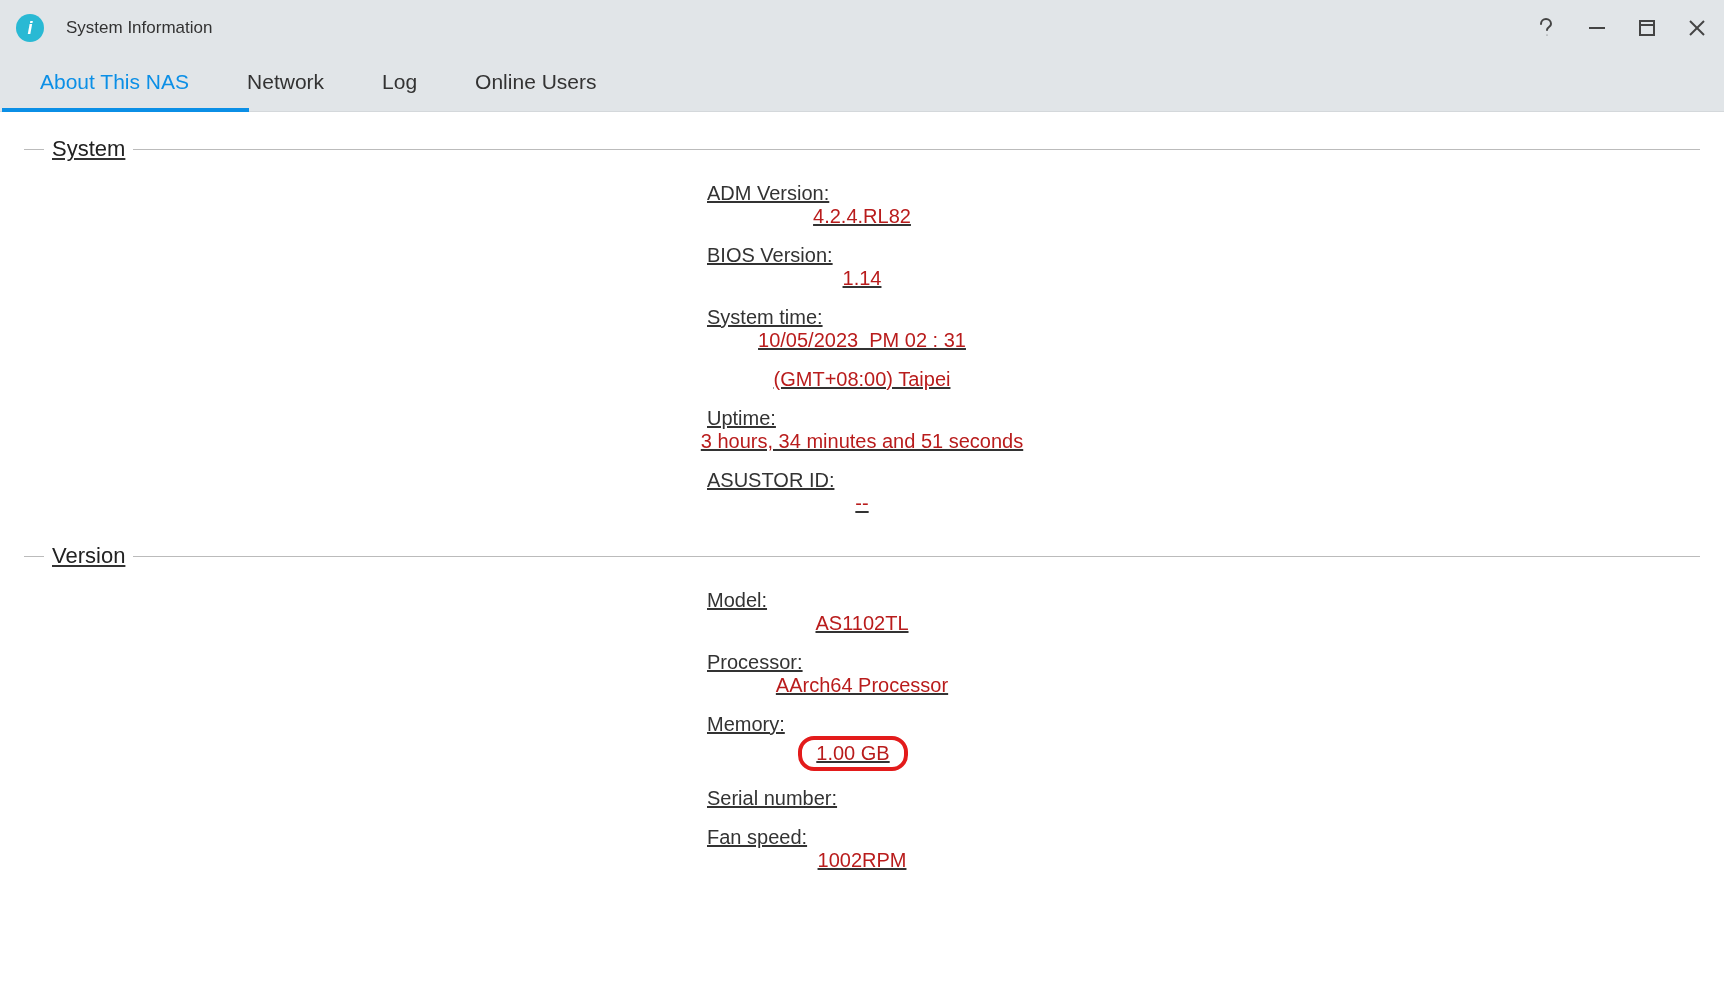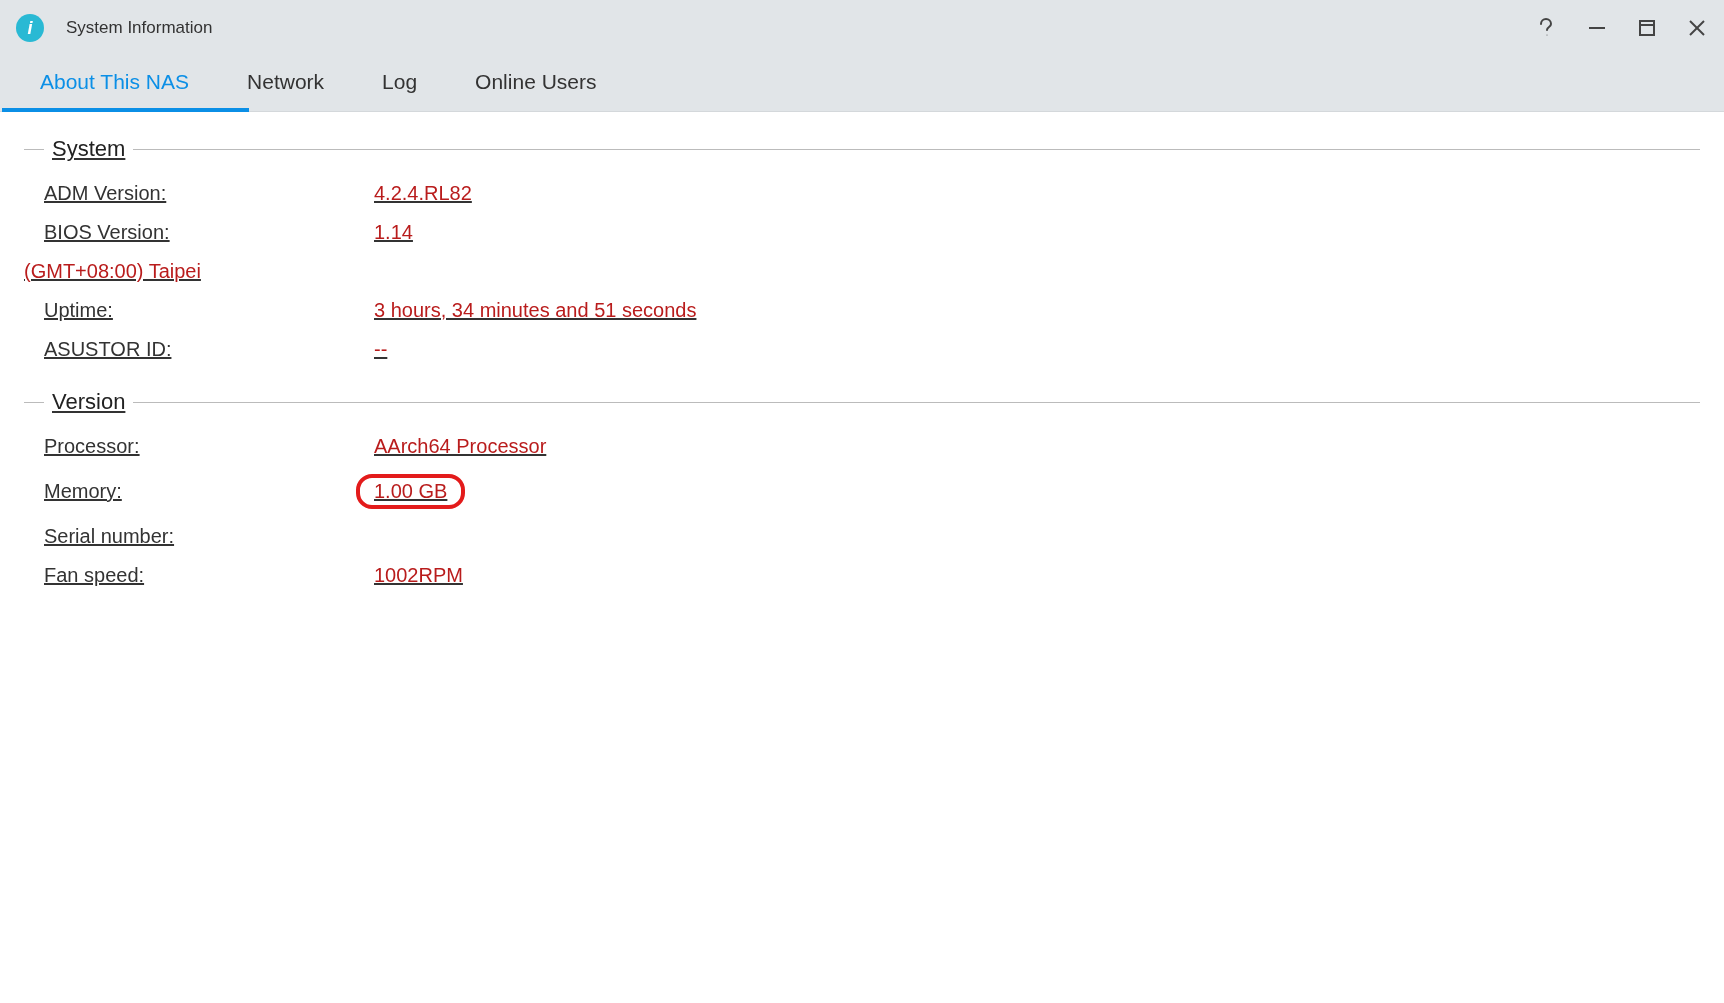--- a/index.html
+++ b/index.html
@@ -110,20 +110,21 @@
     }
     .sect-line-right {
       flex: 1;
       height: 1px;
       background: #bbb;
     }
     .row {
       display: flex;
       align-items: center;
       padding: 8px 0;
+      flex-direction: column;
     }
     .row-label {
       width: 350px;
       padding-left: 20px;
       font-size: 20px;
       color: #333;
     }
     .row-value {
       font-size: 20px;
       color: #b91c1c;
@@ -201,40 +202,48 @@
 
     <div class="row">
       <div class="row-label">ADM Version:</div>
       <div class="row-value">4.2.4.RL82</div>
     </div>
     <div class="row">
       <div class="row-label">BIOS Version:</div>
       <div class="row-value">1.14</div>
     </div>
     <div class="row">
+      <div class="row-label">System time:</div>
+      <div class="row-value">10/05/2023&nbsp;&nbsp;PM 02 : 31</div>
+    </div>
+    <div class="row">
       <div class="row-value">(GMT+08:00) Taipei</div>
     </div>
     <div class="row">
       <div class="row-label">Uptime:</div>
       <div class="row-value">3 hours, 34 minutes and 51 seconds</div>
     </div>
     <div class="row">
       <div class="row-label">ASUSTOR ID:</div>
       <div class="row-value">--</div>
     </div>
   </div>
 
   <div class="section">
     <div class="section-header">
       <div class="sect-line-left"></div>
       <div class="sect-title">Version</div>
       <div class="sect-line-right"></div>
     </div>
 
     <div class="row">
+      <div class="row-label">Model:</div>
+      <div class="row-value">AS1102TL</div>
+    </div>
+    <div class="row">
       <div class="row-label">Processor:</div>
       <div class="row-value">AArch64 Processor</div>
     </div>
     <div class="row">
       <div class="row-label">Memory:</div>
       <div class="row-value">
         <span class="highlight">1.00 GB</span>
       </div>
     </div>
     <div class="row">

